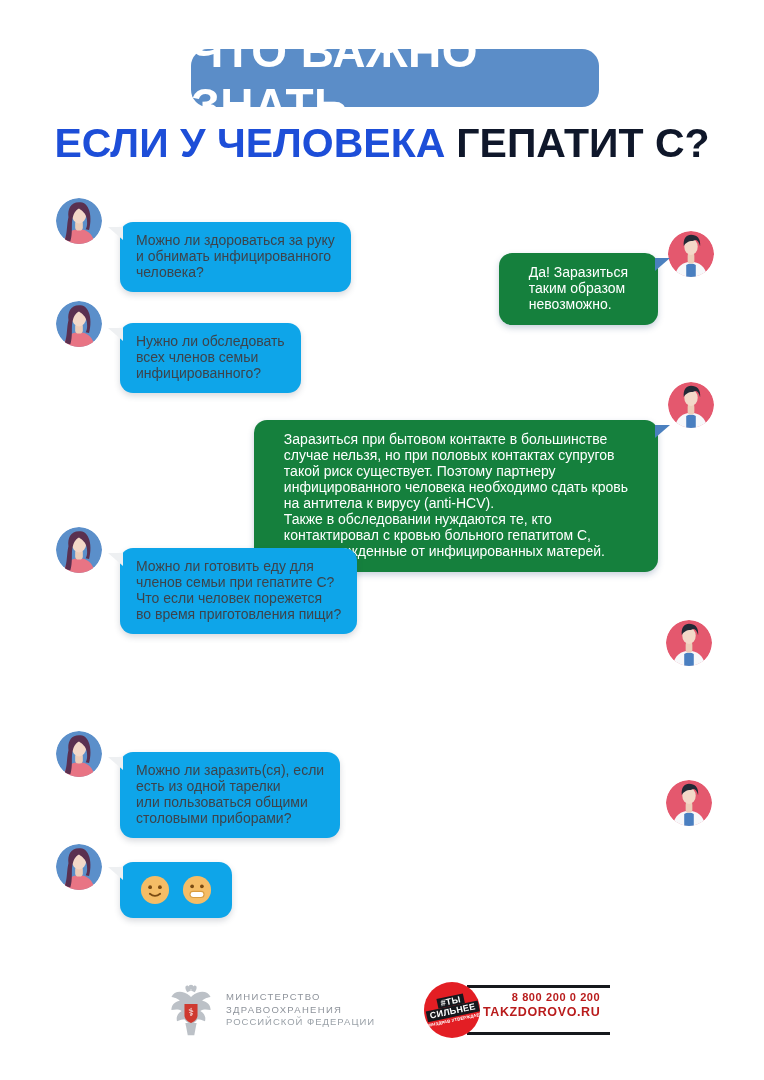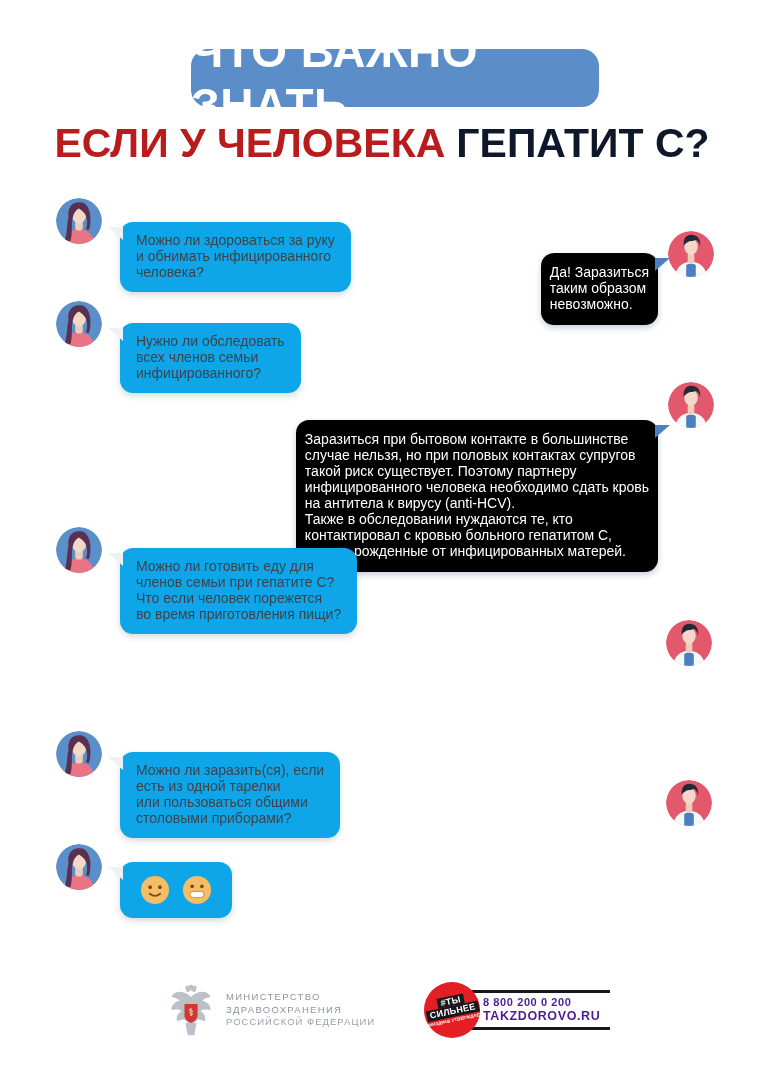--- a/index.html
+++ b/index.html
@@ -11,41 +11,41 @@
   .title-pill{
     position:absolute;left:182px;top:49px;width:408px;height:58px;
     background:#5b8dc8;border-radius:17px;color:#fff;
     font-size:46px;font-weight:bold;letter-spacing:.5px;
     display:flex;align-items:center;justify-content:center;margin-left:9px;
   }
   .subtitle{
     position:absolute;left:0;top:120px;width:764px;text-align:center;
     font-size:41px;font-weight:bold;letter-spacing:0;white-space:nowrap;
   }
-  .sub-blue{color:#b91c1c;}
+  .sub-blue{color:#1d4ed8;}
   .sub-red{color:#0f172a;margin-left:11px;}
   
   .avatar{position:absolute;width:46px;height:46px;}
   .avatar svg{display:block;width:100%;height:100%;}
   
   .bubble{
     position:absolute;border-radius:13px;font-size:14px;line-height:1.14;
     white-space:pre-line;width:max-content;
   }
   .bubble.q{
     background:#0ea5e9;color:#3d434b;padding:11px 16px;
     box-shadow:0 3px 6px rgba(60,70,90,.20);
   }
   .bubble.q::before{
     content:"";position:absolute;left:-12px;top:5px;width:0;height:0;
     border-style:solid;border-width:0 15px 13px 0;
     border-color:transparent #eef0f2 transparent transparent;
   }
   .bubble.a{
-    background:#000000;color:#ffffff;padding:12px 9px;
+    background:#15803d;color:#ffffff;padding:12px 30px;
     box-shadow:0 3px 6px rgba(40,70,120,.25);
   }
   .bubble.a::before{
     content:"";position:absolute;right:-12px;top:5px;width:0;height:0;
     border-style:solid;border-width:0 0 13px 15px;
     border-color:transparent transparent transparent #4b80bf;
   }
   .bubble.emoji{display:flex;gap:12px;align-items:center;padding:13px 20px;}
   .bubble.emoji svg{width:30px;height:30px;display:block;}
   
@@ -64,21 +64,21 @@
   .ts-chip{
     background:#16181d;color:#fff;font-weight:bold;font-size:9px;line-height:1.15;
     padding:0 3px;letter-spacing:.3px;white-space:nowrap;
   }
   .ts-tag{
     color:#fff;font-size:6px;transform:scale(.72);transform-origin:center top;
     font-weight:bold;white-space:nowrap;margin-top:1px;letter-spacing:.2px;
   }
   .hotline{
     margin-left:-13px;z-index:1;border-top:3px solid #16181d;border-bottom:3px solid #16181d;
-    padding:3px 10px 3px 16px;text-align:left;color:#4c1d95;
+    padding:3px 10px 12px 16px;text-align:right;color:#b91c1c;
   }
   .hot-phone{font-size:11px;font-weight:bold;letter-spacing:.6px;line-height:1.2;white-space:nowrap;}
   .hot-site{font-size:12.5px;font-weight:bold;letter-spacing:.6px;line-height:1.2;white-space:nowrap;}
 </style>
 </head>
 <body>
 
 <div class="poster">
 
   <div class="title-pill">

